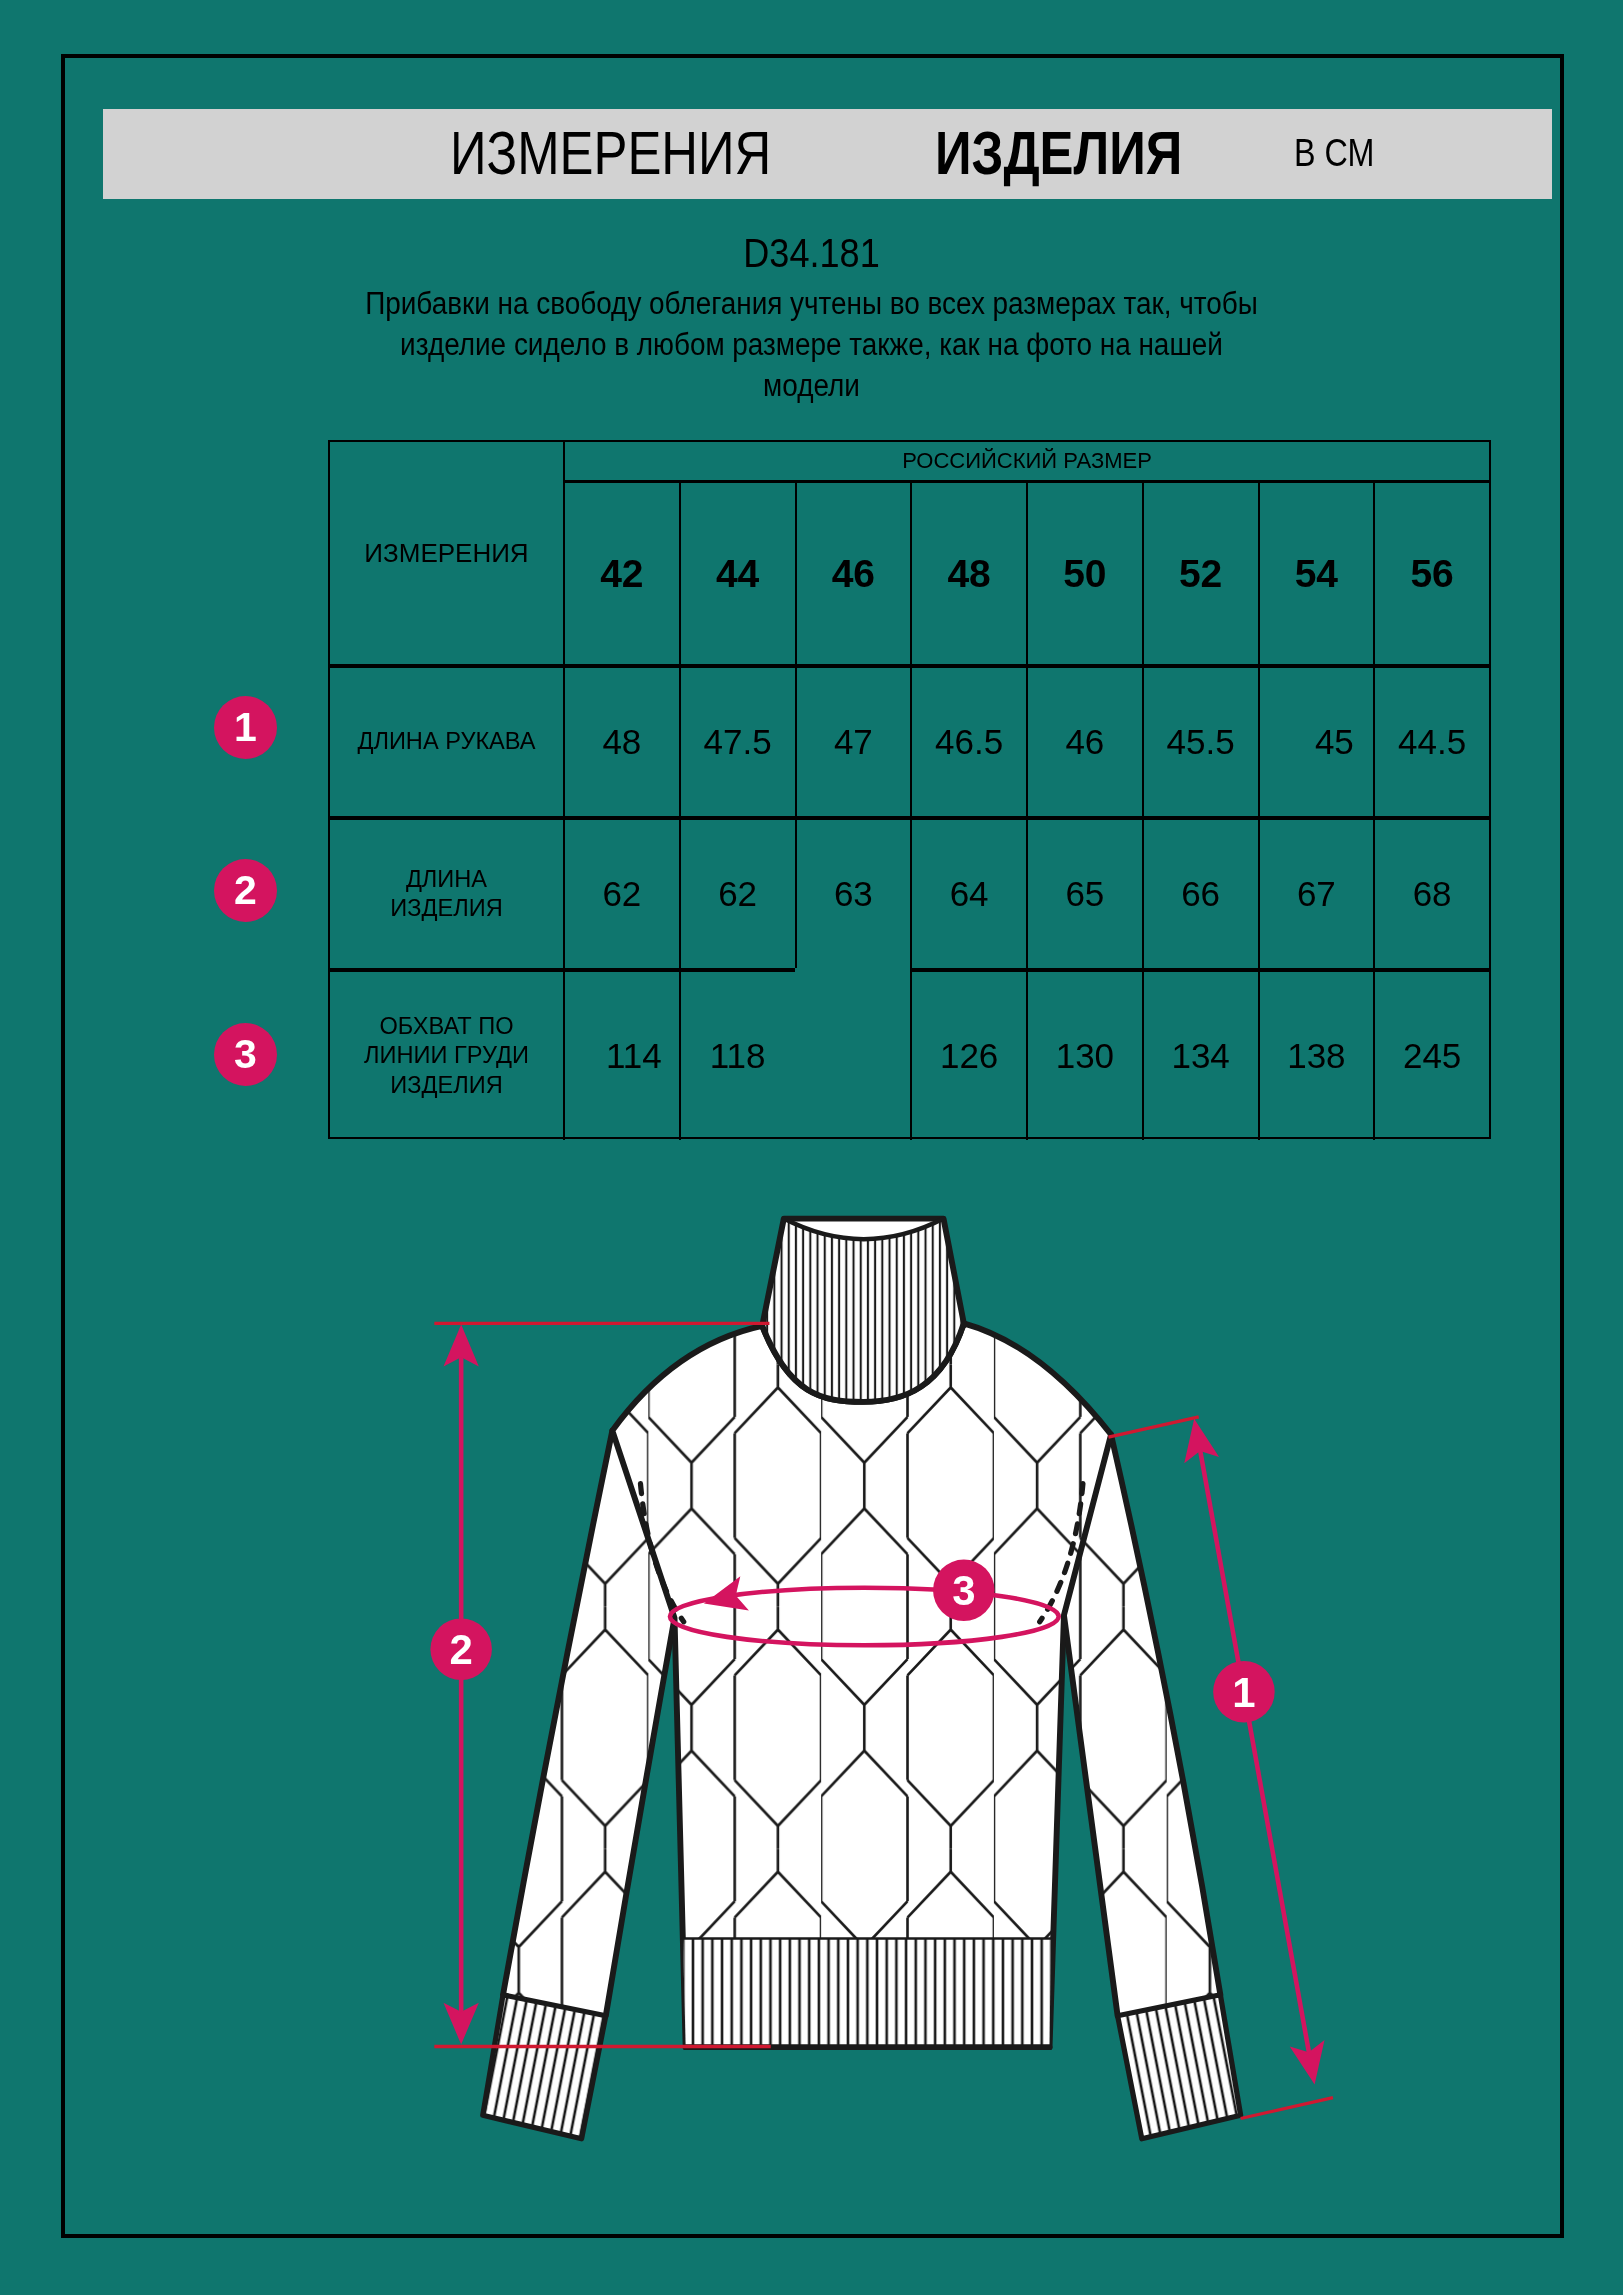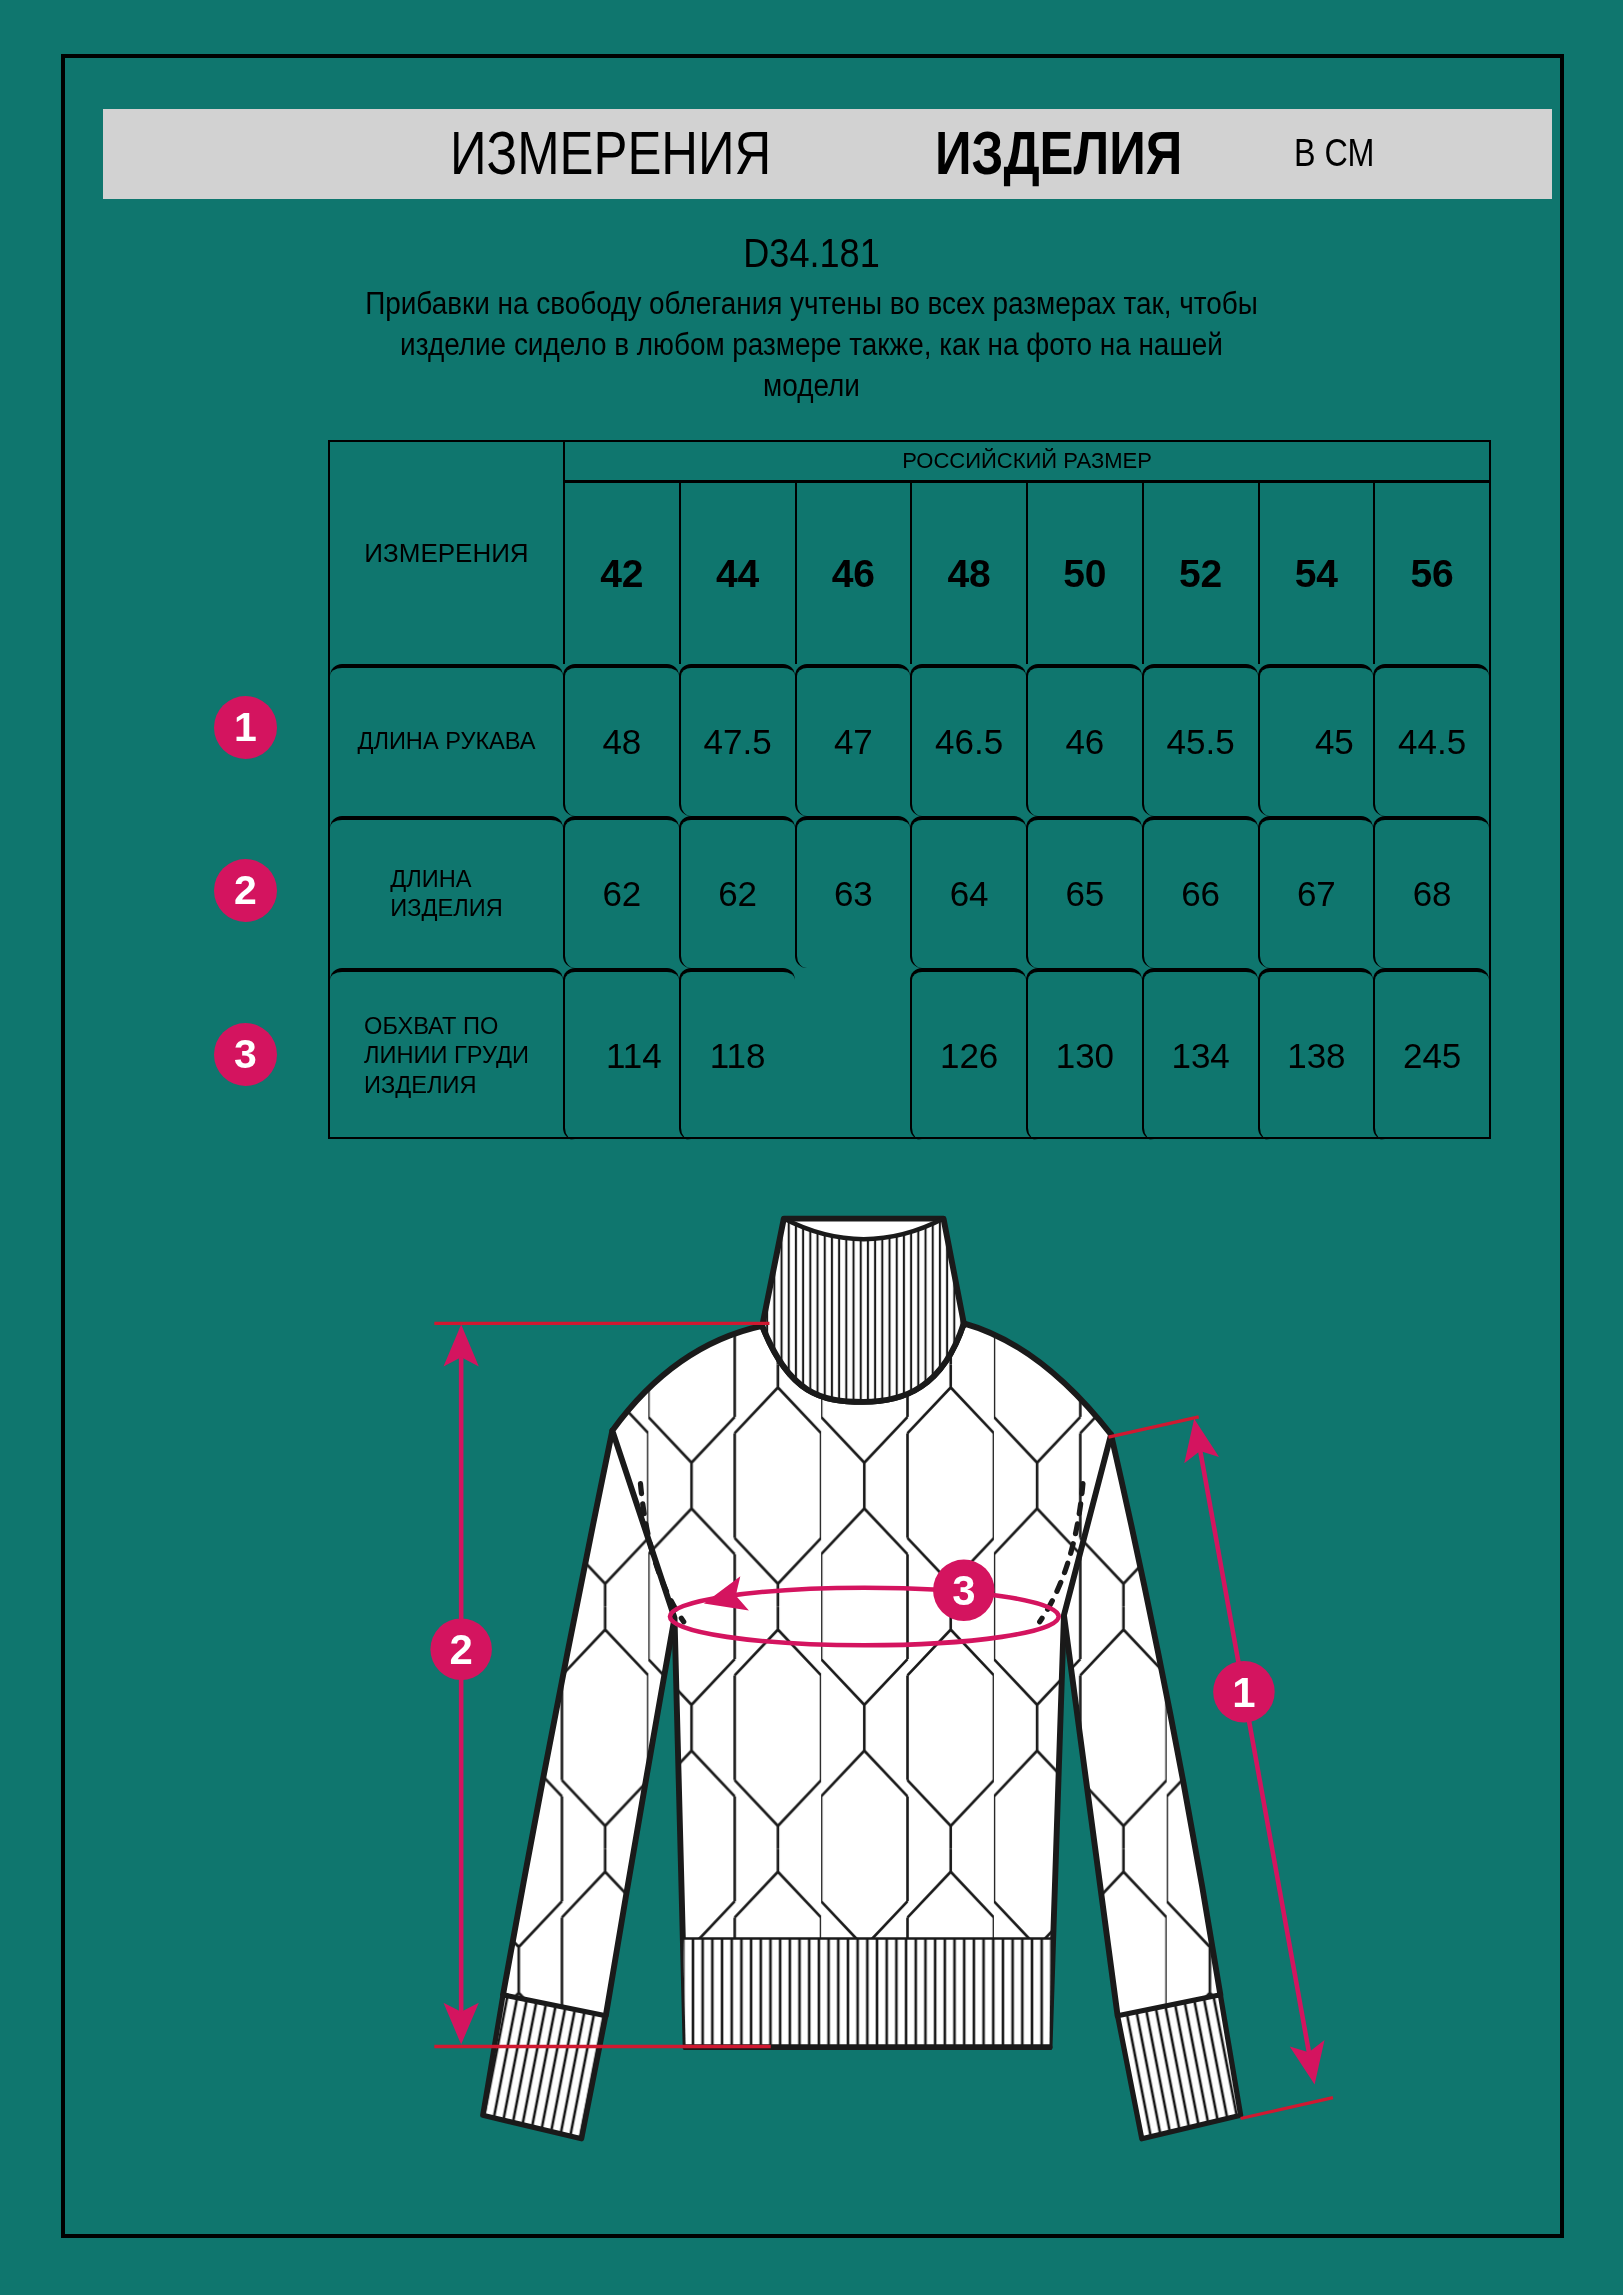--- a/index.html
+++ b/index.html
@@ -26,27 +26,27 @@
   .product-code{position:absolute;left:0;top:230px;width:100%;text-align:center;
                 font-size:41px;transform:scaleX(.88);}
   .note{position:absolute;left:0;top:283px;width:100%;text-align:center;
         font-size:31px;line-height:41px;transform:scaleX(.9);}
   
   .size-table{position:absolute;left:328px;top:440px;width:1163px;height:699px;
               display:grid;box-sizing:border-box;
               grid-template-columns:233px repeat(8,1fr);
               grid-template-rows:41px 181px 152px 152px 172px;
               border:2.6px solid #000;}
-  .cell{display:flex;align-items:center;justify-content:center;text-align:left;
+  .cell{display:flex;align-items:center;justify-content:center;text-align:center;
         box-sizing:border-box;white-space:pre-line;}
   .v-line{border-left:2px solid #000;}
   .band-cell{grid-row:1;grid-column:2/10;font-size:22px;border-bottom:3.9px solid #000;}
   .colhead-cell{grid-row:1/3;grid-column:1;font-size:26px;}
   .size-cell{font-size:39px;font-weight:700;}
-  .row-top{border-top:4.6px solid #000;border-radius:12px;}
+  .row-top{border-top:4.6px solid #000;}
   .label-cell{font-size:23.6px;line-height:29.4px;}
   .value-cell{font-size:35px;}
   
   .badge{position:absolute;width:63px;height:63px;border-radius:50%;
          background:var(--accent);color:#fff;font-size:41px;font-weight:700;
          display:flex;align-items:center;justify-content:center;}
   
   .sketch{position:absolute;left:393px;top:1178px;}
   .ink{stroke:var(--ink);fill:none;stroke-linejoin:round;stroke-linecap:round;}
   .mag-s{stroke:var(--accent);fill:none;}

